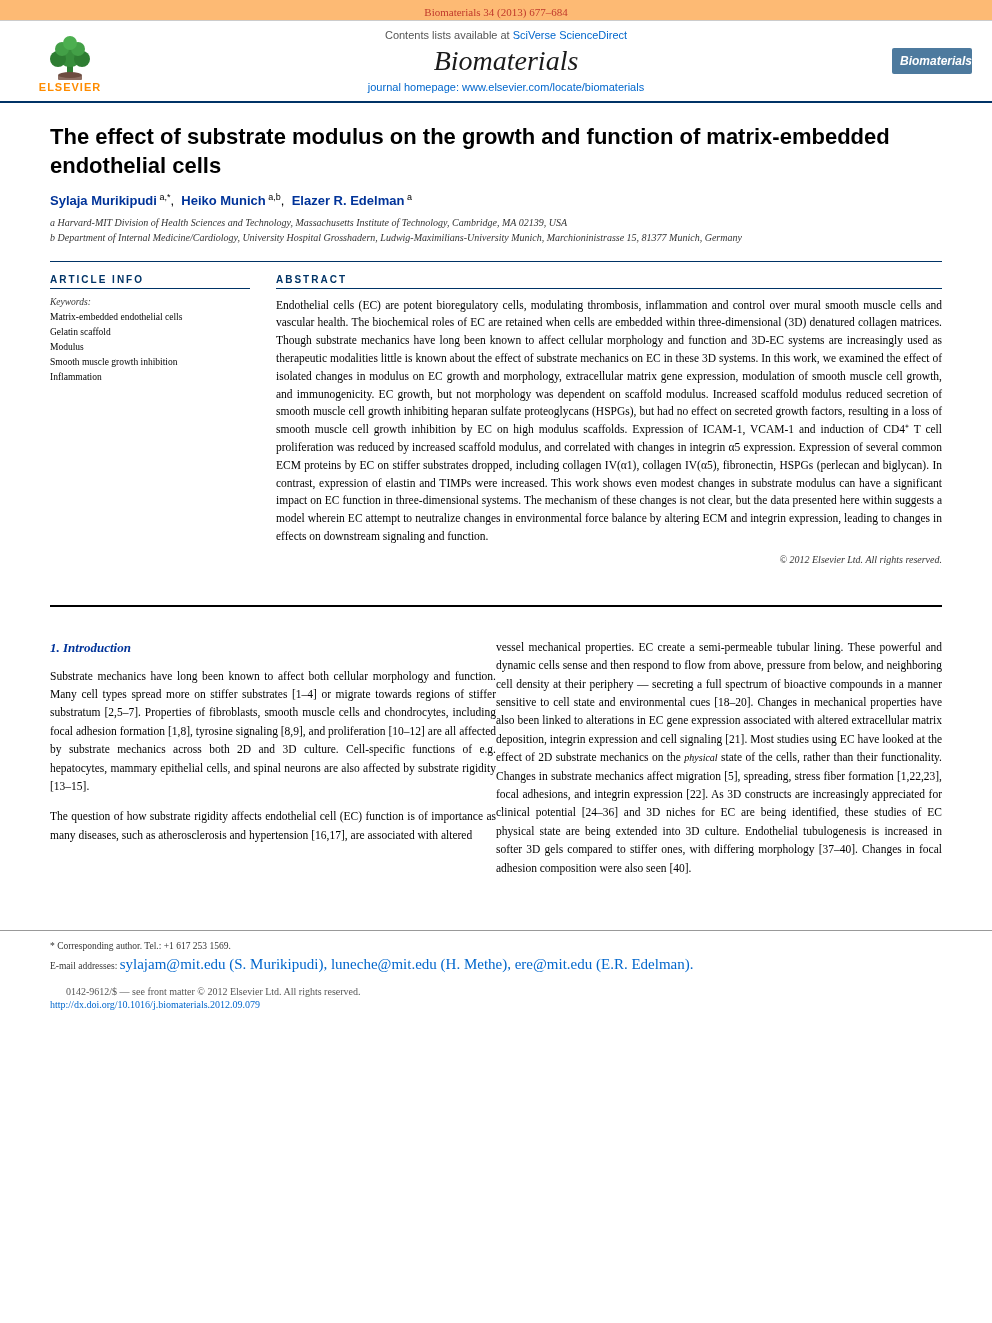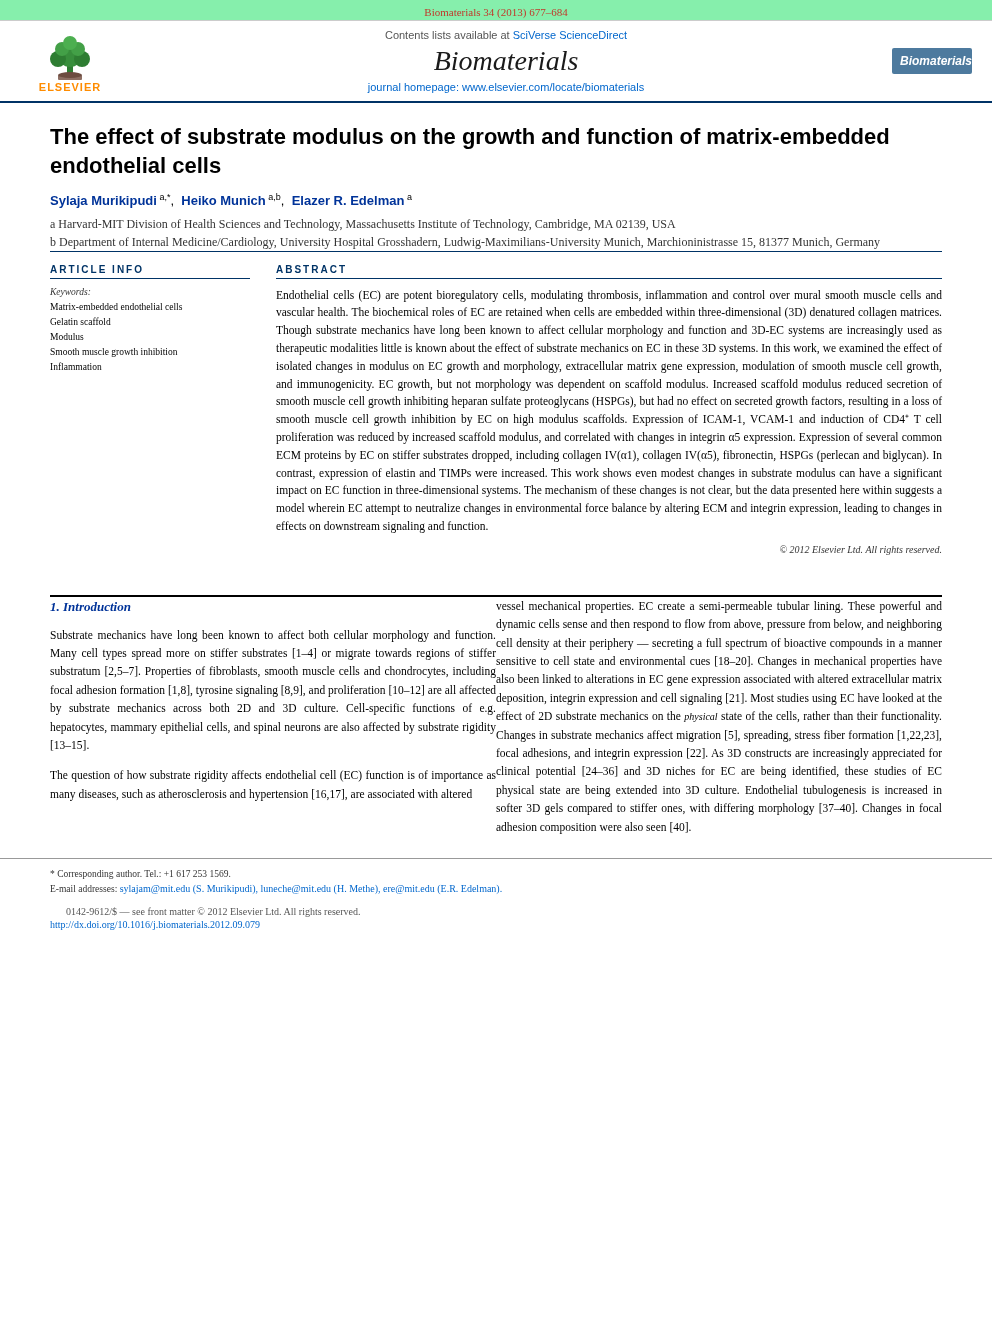--- a/index.html
+++ b/index.html
@@ -6,21 +6,21 @@
     body {
       background: #fff;
       font-family: 'Times New Roman', Times, serif;
       font-size: 13px;
       color: #000;
       width: 992px;
     }
 
     
     .top-bar {
-      background: #86efac;
+      background: #fdba74;
       text-align: center;
       padding: 6px 0 2px 0;
       font-size: 11px;
       color: #c0392b;
       border-bottom: 1px solid #ccc;
     }
 
     
     .journal-header {
       display: flex;
@@ -120,23 +120,24 @@
     }
     .authors .author-name {
       font-weight: bold;
       color: #003399;
     }
     .authors sup {
       font-size: 9px;
     }
 
     .affiliations {
-      font-size: 12px;
+      font-size: 10px;
+      font-style: italic;
       color: #333;
-      margin-bottom: 0;
+      margin-bottom: 16px;
       line-height: 1.5;
     }
 
     .two-column {
       display: flex;
       gap: 26px;
       border-top: 1px solid #003366;
       padding-top: 12px;
       margin-bottom: 20px;
     }
@@ -195,21 +196,21 @@
 
     
     .body-divider {
       border-top: 2px solid #000;
       margin: 0 50px;
     }
 
     
     .body-two-col {
       display: flex;
-      padding: 0 50px;
+      padding: 31px 50px;
     }
     .body-col {
       flex: 1;
       font-size: 11.5px;
       line-height: 1.6;
       text-align: justify;
     }
 
     .section-heading {
       font-size: 13px;
@@ -231,21 +232,21 @@
       border-top: 1px solid #999;
       margin-top: 10px;
     }
     .footnote-text {
       font-size: 9.5px;
       line-height: 1.5;
       color: #333;
     }
     .footnote-link {
       color: #0066cc;
-      font-size: 10px;
+      font-size: 15px;
     }
     .doi-line {
       font-size: 10px;
       color: #0066cc;
       margin-top: 2px;
     }
     .issn-line {
       font-size: 10px;
       color: #555;
       margin-left: 16px;

